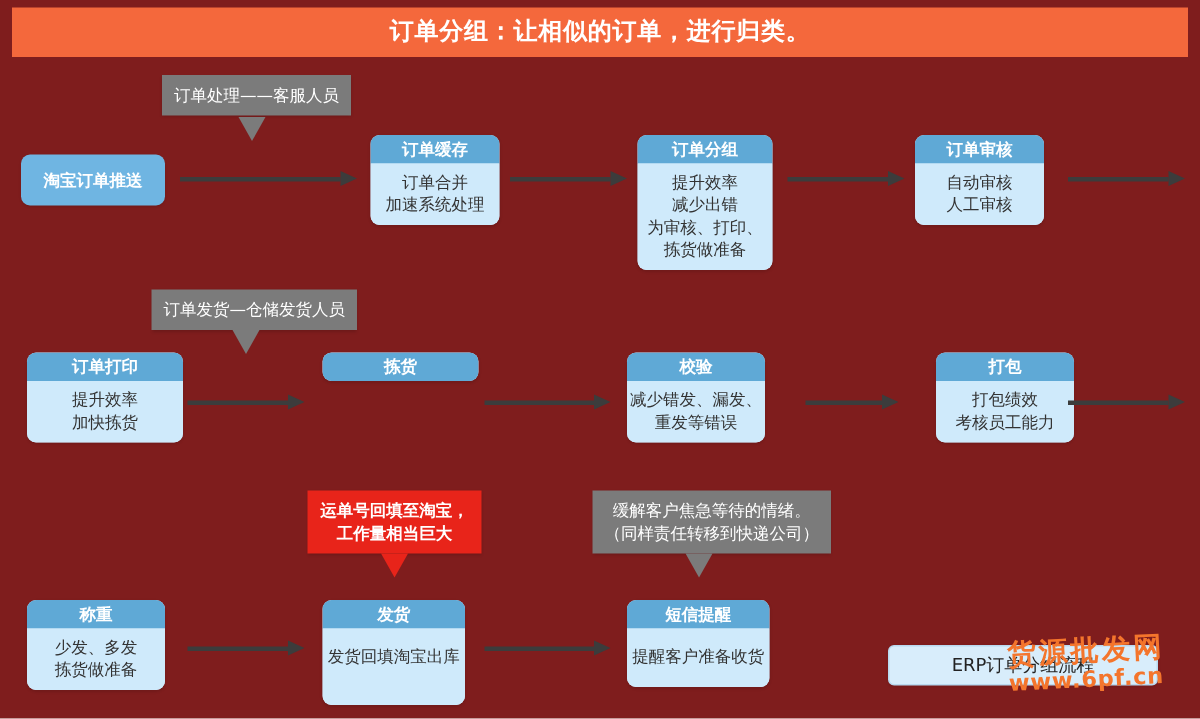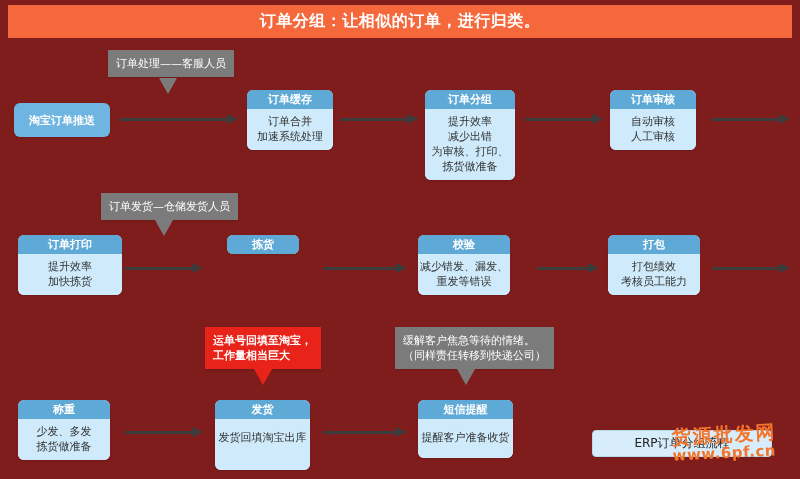--- a/index.html
+++ b/index.html
@@ -86,21 +86,21 @@
   }
 
   
   .callout {
     position: absolute;
   }
   .callout-box {
     background: #7b7b7b;
     color: #ffffff;
     font-size: 11px;
-    text-align: left;
+    text-align: center;
     padding: 6px 8px;
     line-height: 15px;
     white-space: nowrap;
     box-shadow: 0 1px 2px rgba(0,0,0,0.15);
   }
   .callout-box div { white-space: nowrap; }
   .callout-tail {
     position: absolute;
     width: 0;
     height: 0;
@@ -250,33 +250,33 @@
   </div>
 
   <div class="node" style="left:18px; top:235px; width:104px;">
     <div class="node-head">订单打印</div>
     <div class="node-body">
       <div>提升效率</div>
       <div>加快拣货</div>
     </div>
   </div>
 
-  <div class="node" style="left:215px; top:235px; width:72px;margin-left:12px;">
+  <div class="node" style="left:215px; top:235px; width:104px;">
     <div class="node-head">拣货</div>
   </div>
 
   <div class="node" style="left:418px; top:235px; width:92px;">
     <div class="node-head">校验</div>
     <div class="node-body">
       <div>减少错发、漏发、</div>
       <div>重发等错误</div>
     </div>
   </div>
 
-  <div class="node" style="left:608px; top:235px; width:92px;">
+  <div class="node" style="left:624px; top:235px; width:92px;">
     <div class="node-head">打包</div>
     <div class="node-body">
       <div>打包绩效</div>
       <div>考核员工能力</div>
     </div>
   </div>
 
   <div class="arrow" style="left:125px; top:263px; width:78px;">
     <div class="shaft" style="width:67px;"></div>
     <div class="head" style="left:67px;"></div>

